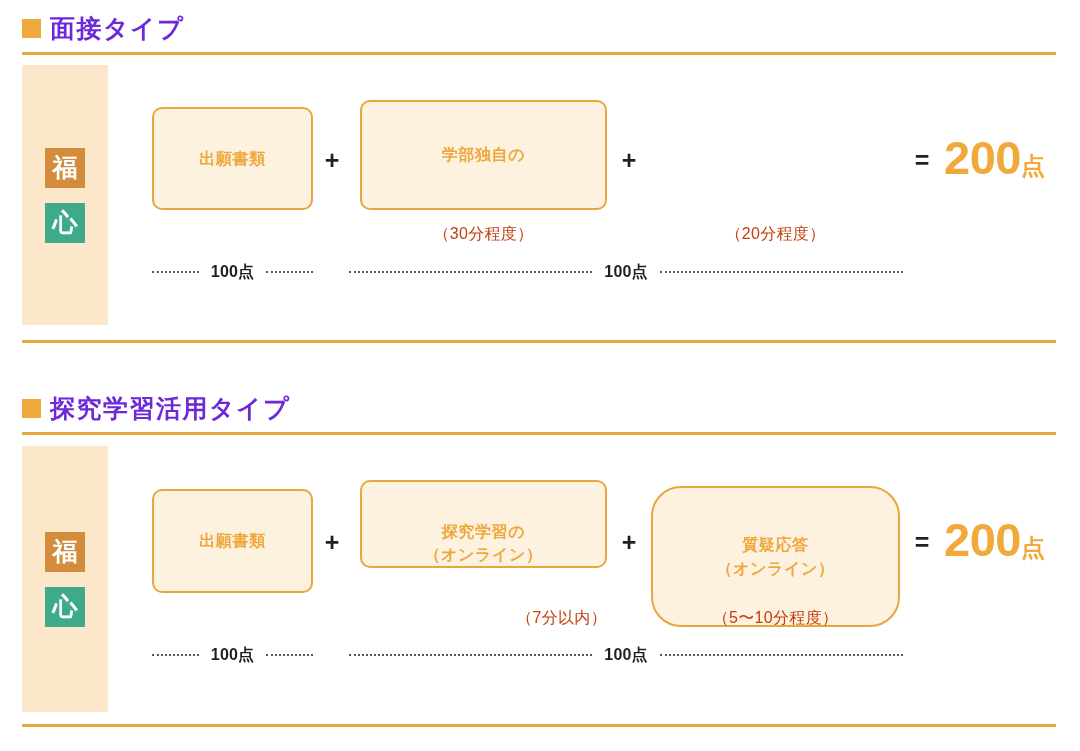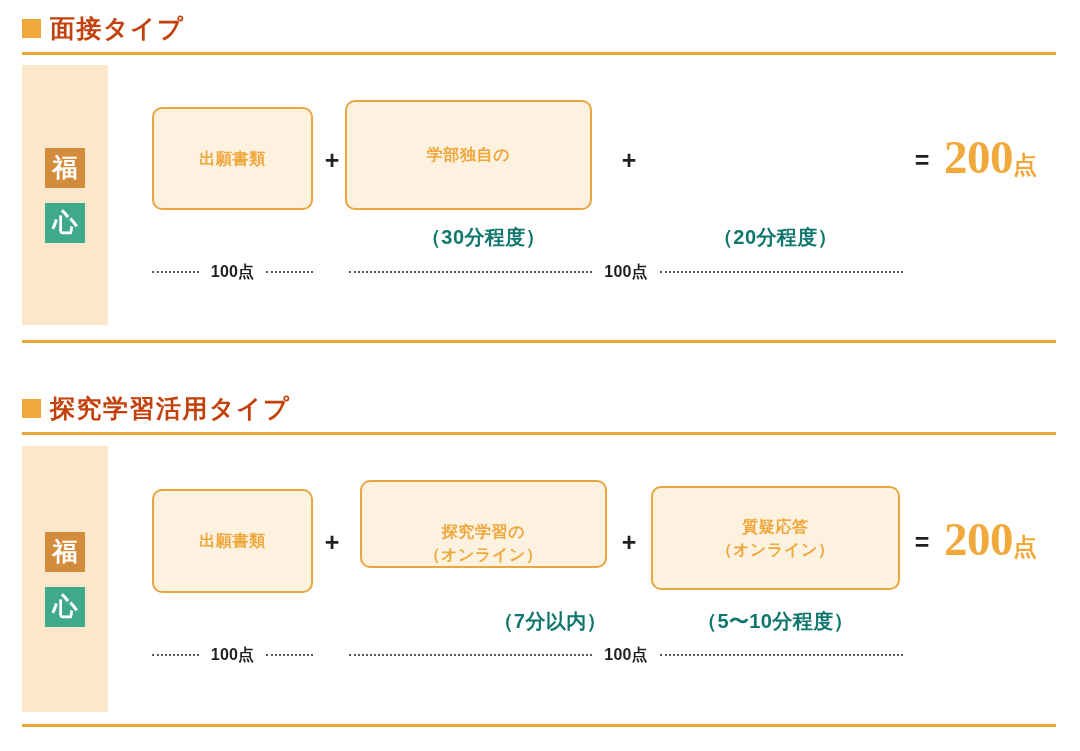--- a/index.html
+++ b/index.html
@@ -21,21 +21,21 @@
   .sec-head {
     position: absolute;
     left: 22px;
     top: 0;
     display: flex;
     align-items: center;
     gap: 9px;
     font-size: 25px;
     font-weight: 700;
     letter-spacing: 0.06em;
-    color: #c2410c;
+    color: #6d28d9;
     white-space: nowrap;
   }
   .sec-head .bullet {
     width: 19px;
     height: 19px;
     background: #efa83c;
     display: inline-block;
     flex: 0 0 auto;
   }
   .rule {
@@ -102,31 +102,30 @@
     line-height: 1;
     text-align: center;
   }
 
   .total {
     position: absolute;
     color: #f2a93c;
     font-weight: 700;
     line-height: 1;
     white-space: nowrap;
-    font-family: Liberation Serif, serif;
   }
   .total .num { font-size: 47px; letter-spacing: -0.01em; }
   .total .unit { font-size: 24px; }
 
   .caption {
     position: absolute;
     text-align: center;
-    color: #0f766e;
-    font-size: 20px;
-    font-weight: 700;
+    color: #c2410c;
+    font-size: 16px;
+    font-weight: 400;
     letter-spacing: 0.02em;
     white-space: nowrap;
   }
 
   
   .score {
     position: absolute;
     display: flex;
     align-items: center;
     gap: 12px;
@@ -164,21 +163,21 @@
   </div>
 
   <div class="flow" style="left:0;top:0;width:1080px;height:300px;">
 
     <div class="box" style="left:152px;top:107px;width:161px;height:103px;">
       <span>出願書類</span>
     </div>
 
     <div class="op" style="left:320px;top:148px;width:24px;">+</div>
 
-    <div class="box" style="left:345px;top:100px;width:247px;height:110px;">
+    <div class="box" style="left:360px;top:100px;width:247px;height:110px;">
       <div>
         <span>学部独自の</span>
       </div>
     </div>
     <div class="caption" style="left:360px;top:224px;width:247px;">（30分程度）</div>
 
     <div class="op" style="left:617px;top:148px;width:24px;">+</div>
 
     <div class="caption" style="left:651px;top:224px;width:249px;">（20分程度）</div>
 
@@ -232,21 +231,21 @@
     <div class="box" style="left:360px;top:480px;width:247px;height:88px;align-items:flex-end;">
       <div>
         <span>探究学習の</span>
         <span>（オンライン）</span>
       </div>
     </div>
     <div class="caption" style="left:360px;top:608px;width:247px;text-align:right;">（7分以内）</div>
 
     <div class="op" style="left:617px;top:530px;width:24px;">+</div>
 
-    <div class="box" style="left:651px;top:486px;width:249px;height:104px;">
+    <div class="box" style="left:651px;top:486px;width:249px;height:141px;border-radius:30px;">
       <div>
         <span>質疑応答</span>
         <span>（オンライン）</span>
       </div>
     </div>
     <div class="caption" style="left:651px;top:608px;width:249px;">（5〜10分程度）</div>
 
     <div class="op" style="left:910px;top:530px;width:24px;">=</div>
 
     <div class="total" style="left:944px;top:516px;">

